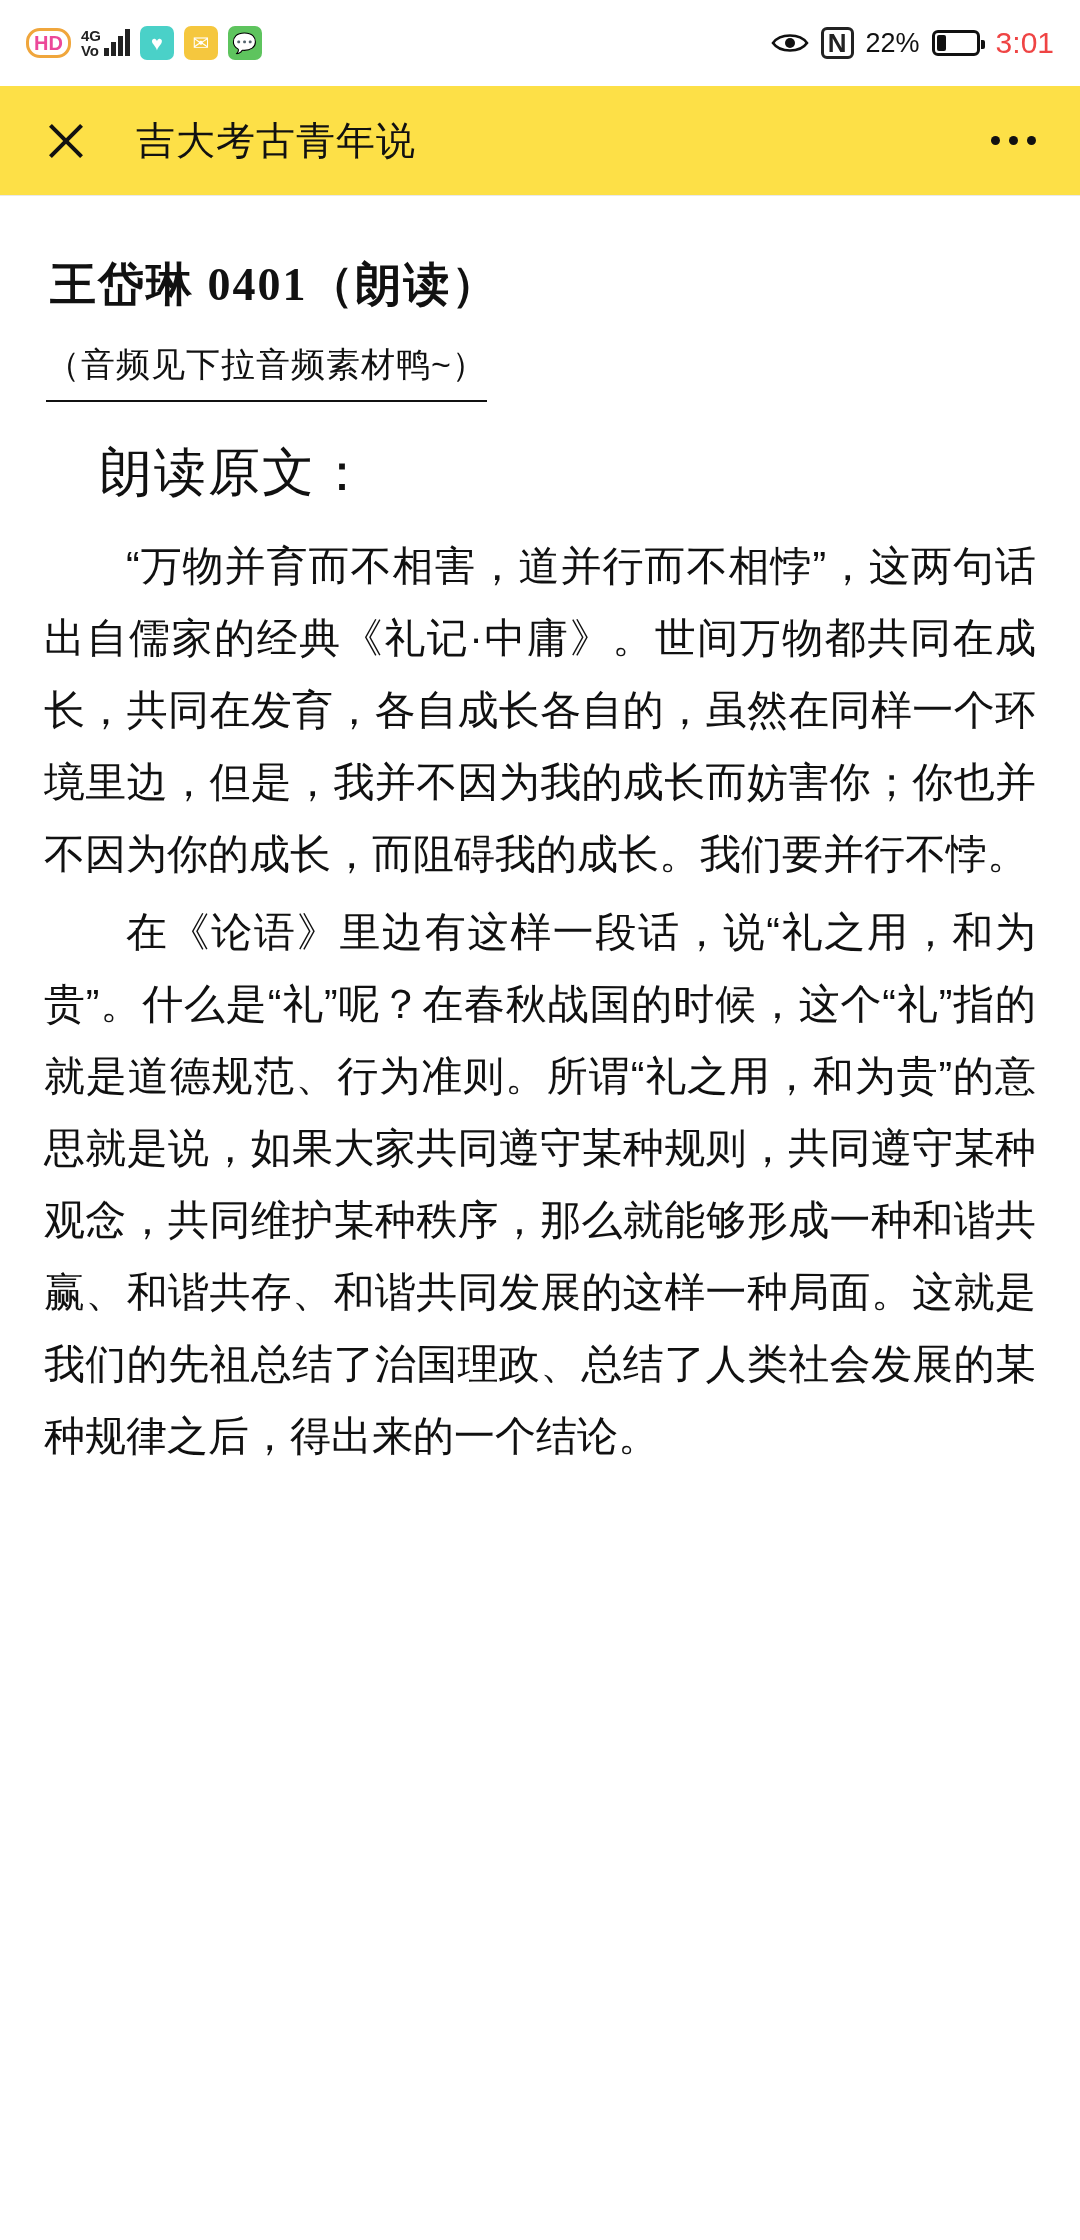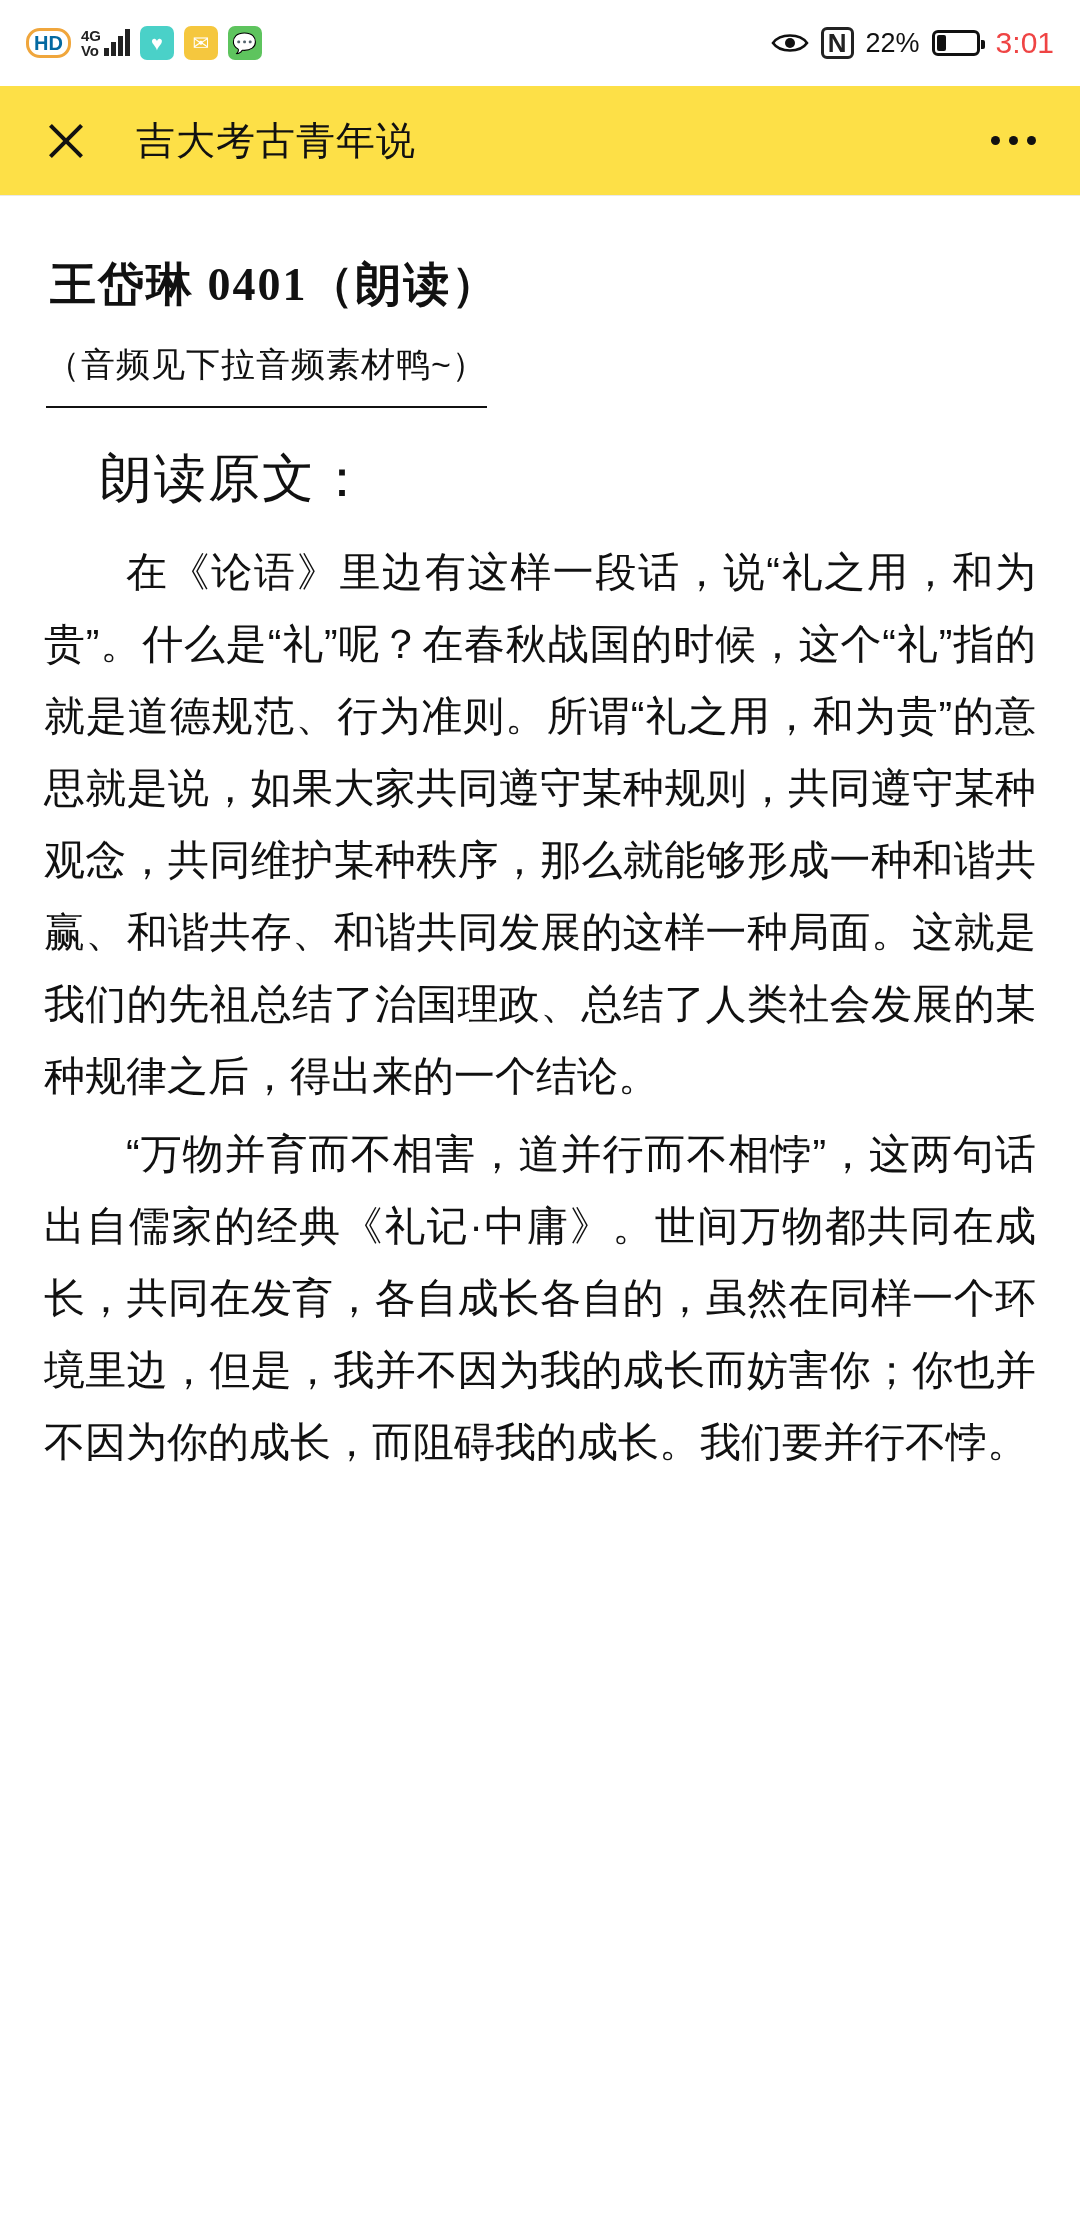--- a/index.html
+++ b/index.html
@@ -30,21 +30,21 @@
     align-items: center;
     gap: 10px;
   }
   .status-right {
     display: flex;
     align-items: center;
     gap: 12px;
   }
   .hd-badge {
     border: 3px solid #f0a63c;
-    color: #0369a1;
+    color: #ec4899;
     font-size: 20px;
     font-weight: bold;
     border-radius: 14px;
     padding: 1px 5px;
     line-height: 22px;
     letter-spacing: 0px;
   }
   .signal-wrap {
     display: flex;
     gap: 3px;
@@ -198,21 +198,21 @@
     margin: 22px 0 26px 6px;
     font-family: Liberation Serif, serif;
   }
   .art-sub {
     font-size: 34px;
     color: #111;
     letter-spacing: 1px;
     margin: 0 0 30px 2px;
     display: inline-block;
     border-bottom: 2px solid #111;
-    padding-bottom: 18px;
+    padding-bottom: 12px;
   }
   .art-h2 {
     font-size: 52px;
     font-weight: normal;
     color: #111;
     letter-spacing: 2px;
     margin: 6px 0 22px 56px;
   }
   .art-p {
     font-size: 41px;
@@ -272,15 +272,15 @@
       <i></i>
     </div>
 </div>
 
 <div class="article">
   <div class="art-title">王岱琳 0401（朗读）</div>
   <div>
     <span class="art-sub">（音频见下拉音频素材鸭~）</span>
   </div>
   <div class="art-h2">朗读原文：</div>
+  <p class="art-p">“万物并育而不相害，道并行而不相悖”，这两句话出自儒家的经典《礼记·中庸》。世间万物都共同在成长，共同在发育，各自成长各自的，虽然在同样一个环境里边，但是，我并不因为我的成长而妨害你；你也并不因为你的成长，而阻碍我的成长。我们要并行不悖。</p>
   <p class="art-p">在《论语》里边有这样一段话，说“礼之用，和为贵”。什么是“礼”呢？在春秋战国的时候，这个“礼”指的就是道德规范、行为准则。所谓“礼之用，和为贵”的意思就是说，如果大家共同遵守某种规则，共同遵守某种观念，共同维护某种秩序，那么就能够形成一种和谐共赢、和谐共存、和谐共同发展的这样一种局面。这就是我们的先祖总结了治国理政、总结了人类社会发展的某种规律之后，得出来的一个结论。</p>
-  <p class="art-p">“万物并育而不相害，道并行而不相悖”，这两句话出自儒家的经典《礼记·中庸》。世间万物都共同在成长，共同在发育，各自成长各自的，虽然在同样一个环境里边，但是，我并不因为我的成长而妨害你；你也并不因为你的成长，而阻碍我的成长。我们要并行不悖。</p>
 </div>
 
 </body></html>

